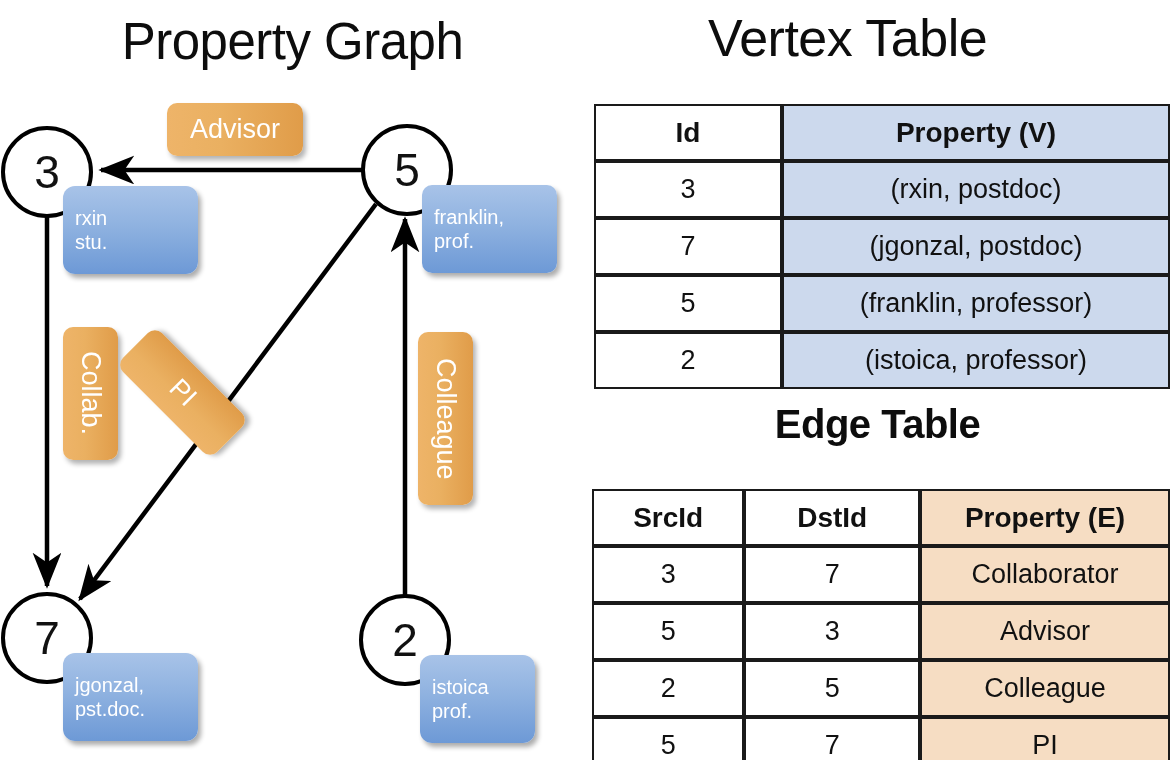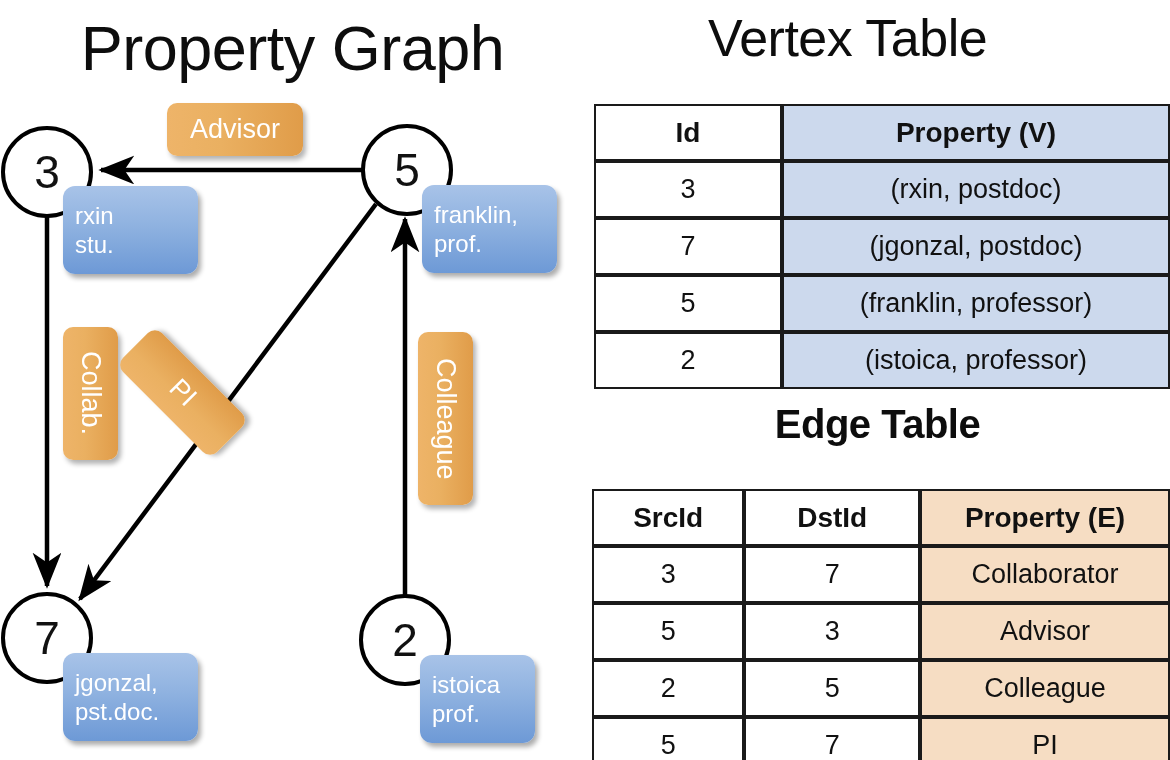--- a/index.html
+++ b/index.html
@@ -4,40 +4,40 @@
 <style>
   html,body{margin:0;padding:0;}
   body{
     width:1170px;height:760px;background:#fff;position:relative;overflow:hidden;
     font-family:"Liberation Sans", sans-serif;color:#111;
   }
   .title{
     position:absolute;font-family:"Liberation Sans",sans-serif;
     font-weight:300;color:#0d0d0d;white-space:nowrap;letter-spacing:-0.5px;
   }
-  #title-property-graph{left:0;top:12px;width:585px;text-align:center;font-size:63px;}
+  #title-property-graph{left:0;top:12px;width:585px;text-align:center;font-size:51px;}
   #title-vertex-table{left:555px;top:8px;width:585px;text-align:center;font-size:52px;}
   #title-edge-table{left:585px;top:402px;width:585px;text-align:center;font-size:40px;font-weight:bold;}
 
   
   #graph{position:absolute;left:0;top:0;width:585px;height:760px;}
   svg.edges{position:absolute;left:0;top:0;width:585px;height:760px;overflow:visible;}
 
   .node{
     position:absolute;width:92px;height:92px;border-radius:50%;
     border:4px solid #000;background:#fff;box-sizing:border-box;
     display:flex;align-items:center;justify-content:center;
     font-size:46px;font-weight:300;color:#111;
     font-family:"Liberation Sans",sans-serif;z-index:3;
   }
   .prop-box{
     position:absolute;border-radius:12px;color:#fff;z-index:4;
     background:linear-gradient(180deg,#a8c3e8 0%,#8fb2e0 45%,#6d99d6 100%);
     box-shadow:3px 4px 5px rgba(0,0,0,0.33);
-    font-size:24px;line-height:1.22;padding:8px 12px;box-sizing:border-box;
+    font-size:20px;line-height:1.22;padding:8px 12px;box-sizing:border-box;
     font-weight:400;display:flex;flex-direction:column;justify-content:center;
   }
   .edge-label{
     position:absolute;border-radius:10px;color:#fff;z-index:5;
     background:linear-gradient(90deg,#eeb469 0%,#eab061 40%,#e09c49 100%);
     box-shadow:3px 4px 5px rgba(0,0,0,0.30);
     display:flex;align-items:center;justify-content:center;
     font-size:27px;font-weight:400;box-sizing:border-box;white-space:nowrap;
   }
   .vert-label{writing-mode:vertical-rl;text-orientation:mixed;}
@@ -88,21 +88,21 @@
 
   <div class="node" style="left:1px;top:126px;">3</div>
   <div class="node" style="left:361px;top:124px;">5</div>
   <div class="node" style="left:1px;top:592px;">7</div>
   <div class="node" style="left:359px;top:594px;">2</div>
 
   <div class="prop-box" style="left:63px;top:186px;width:135px;height:88px;">
     <span>rxin</span>
     <span>stu.</span>
   </div>
-  <div class="prop-box" style="left:422px;top:185px;width:135px;height:88px;">
+  <div class="prop-box" style="left:422px;top:185px;width:135px;height:88px;border-radius:10px;">
     <span>franklin,</span>
     <span>prof.</span>
   </div>
   <div class="prop-box" style="left:63px;top:653px;width:135px;height:88px;">
     <span>jgonzal,</span>
     <span>pst.doc.</span>
   </div>
   <div class="prop-box" style="left:420px;top:655px;width:115px;height:88px;">
     <span>istoica</span>
     <span>prof.</span>

